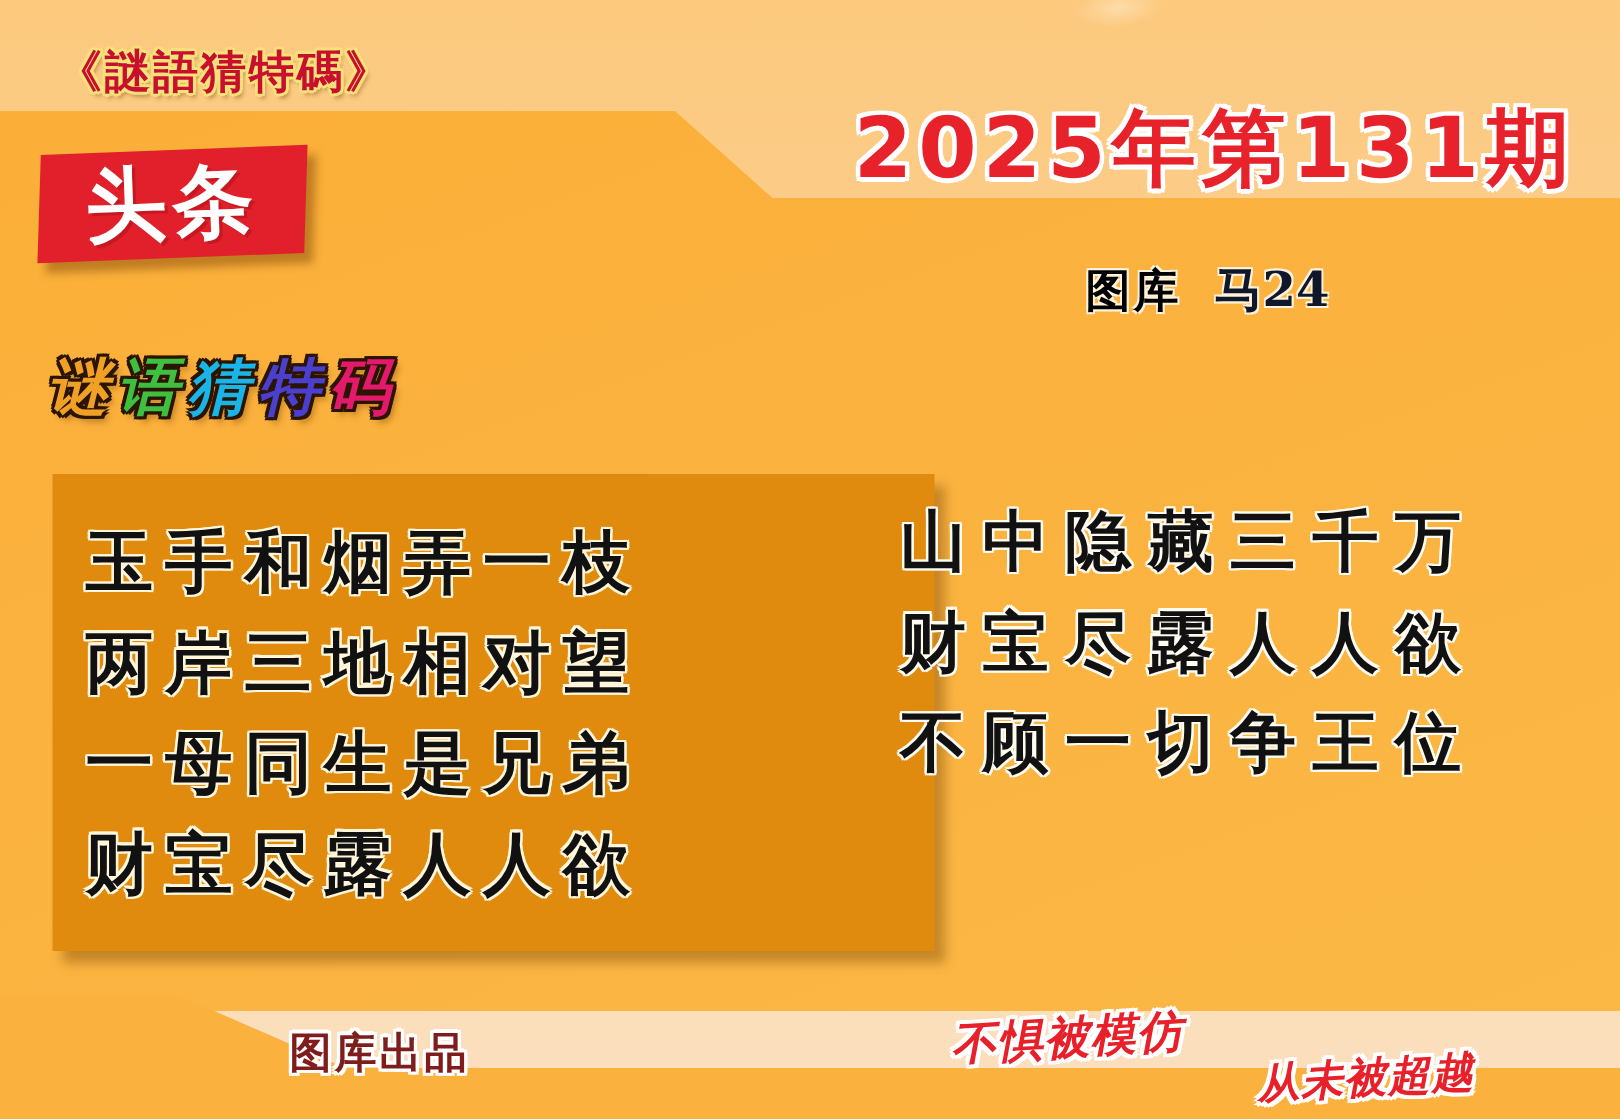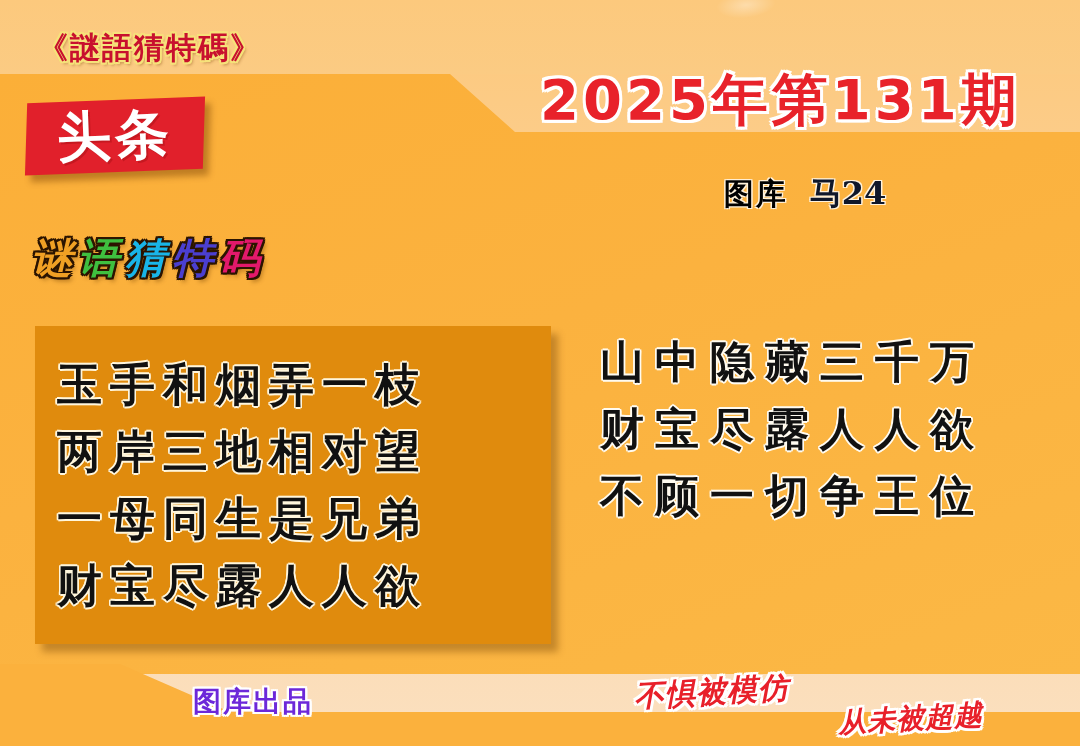--- a/index.html
+++ b/index.html
@@ -94,41 +94,41 @@
       3px 4px 4px rgba(110,60,0,.45);
   }
   .rainbow i:nth-child(1){color:#F0A024;}
   .rainbow i:nth-child(2){color:#3FBF3F;}
   .rainbow i:nth-child(3){color:#19B5E8;}
   .rainbow i:nth-child(4){color:#4B3FD0;}
   .rainbow i:nth-child(5){color:#E3196B;}
 
   
   .riddle-box{
-    position:absolute;left:35px;top:326px;
-    width:516px;height:318px;
+    position:absolute;left:35px;top:316px;
+    width:588px;height:318px;
     background:#E08B0D;
     box-shadow:7px 8px 7px rgba(110,60,0,.38);
     display:flex;flex-direction:column;justify-content:center;
     padding:0 22px;box-sizing:border-box;
   }
   .riddle-line{
     font-size:45px;font-weight:bold;color:#111111;
     letter-spacing:8px;line-height:67px;white-space:nowrap;
     text-shadow:
       -1.4px -1.4px 0 #FFF6DC, 1.4px -1.4px 0 #FFF6DC,
       -1.4px  1.4px 0 #FFF6DC, 1.4px  1.4px 0 #FFF6DC,
       0 -1.6px 0 #FFF6DC, 0 1.6px 0 #FFF6DC,
       -1.6px 0 0 #FFF6DC, 1.6px 0 0 #FFF6DC;
   }
 
   
   .period{
     position:absolute;left:540px;top:72px;
-    width:510px;text-align:left;
+    width:510px;text-align:right;
     font-size:56px;font-weight:bold;color:#E8222A;
     letter-spacing:4px;white-space:nowrap;line-height:1;
     text-shadow:
       -2.6px -2.6px 0 #FFFFFF, 2.6px -2.6px 0 #FFFFFF,
       -2.6px  2.6px 0 #FFFFFF, 2.6px  2.6px 0 #FFFFFF,
       0 -3px 0 #FFFFFF, 0 3px 0 #FFFFFF,
       -3px 0 0 #FFFFFF, 3px 0 0 #FFFFFF;
   }
   .libname{
     position:absolute;left:560px;top:172px;
@@ -158,21 +158,21 @@
     text-shadow:
       -1.4px -1.4px 0 #FFFBF0, 1.4px -1.4px 0 #FFFBF0,
       -1.4px  1.4px 0 #FFFBF0, 1.4px  1.4px 0 #FFFBF0,
       0 -1.6px 0 #FFFBF0, 0 1.6px 0 #FFFBF0,
       -1.6px 0 0 #FFFBF0, 1.6px 0 0 #FFFBF0;
   }
 
   
   .footer-left{
     position:absolute;left:193px;top:683px;
-    font-size:28px;font-weight:bold;color:#6d28d9;
+    font-size:28px;font-weight:bold;color:#7f1d1d;
     letter-spacing:2px;white-space:nowrap;
     text-shadow:
       -2px -2px 0 #FFFFFF, 2px -2px 0 #FFFFFF,
       -2px  2px 0 #FFFFFF, 2px  2px 0 #FFFFFF,
       0 -2.2px 0 #FFFFFF, 0 2.2px 0 #FFFFFF,
       -2.2px 0 0 #FFFFFF, 2.2px 0 0 #FFFFFF;
   }
   .slogan{
     position:absolute;
     font-style:italic;font-weight:bold;color:#E8202A;

